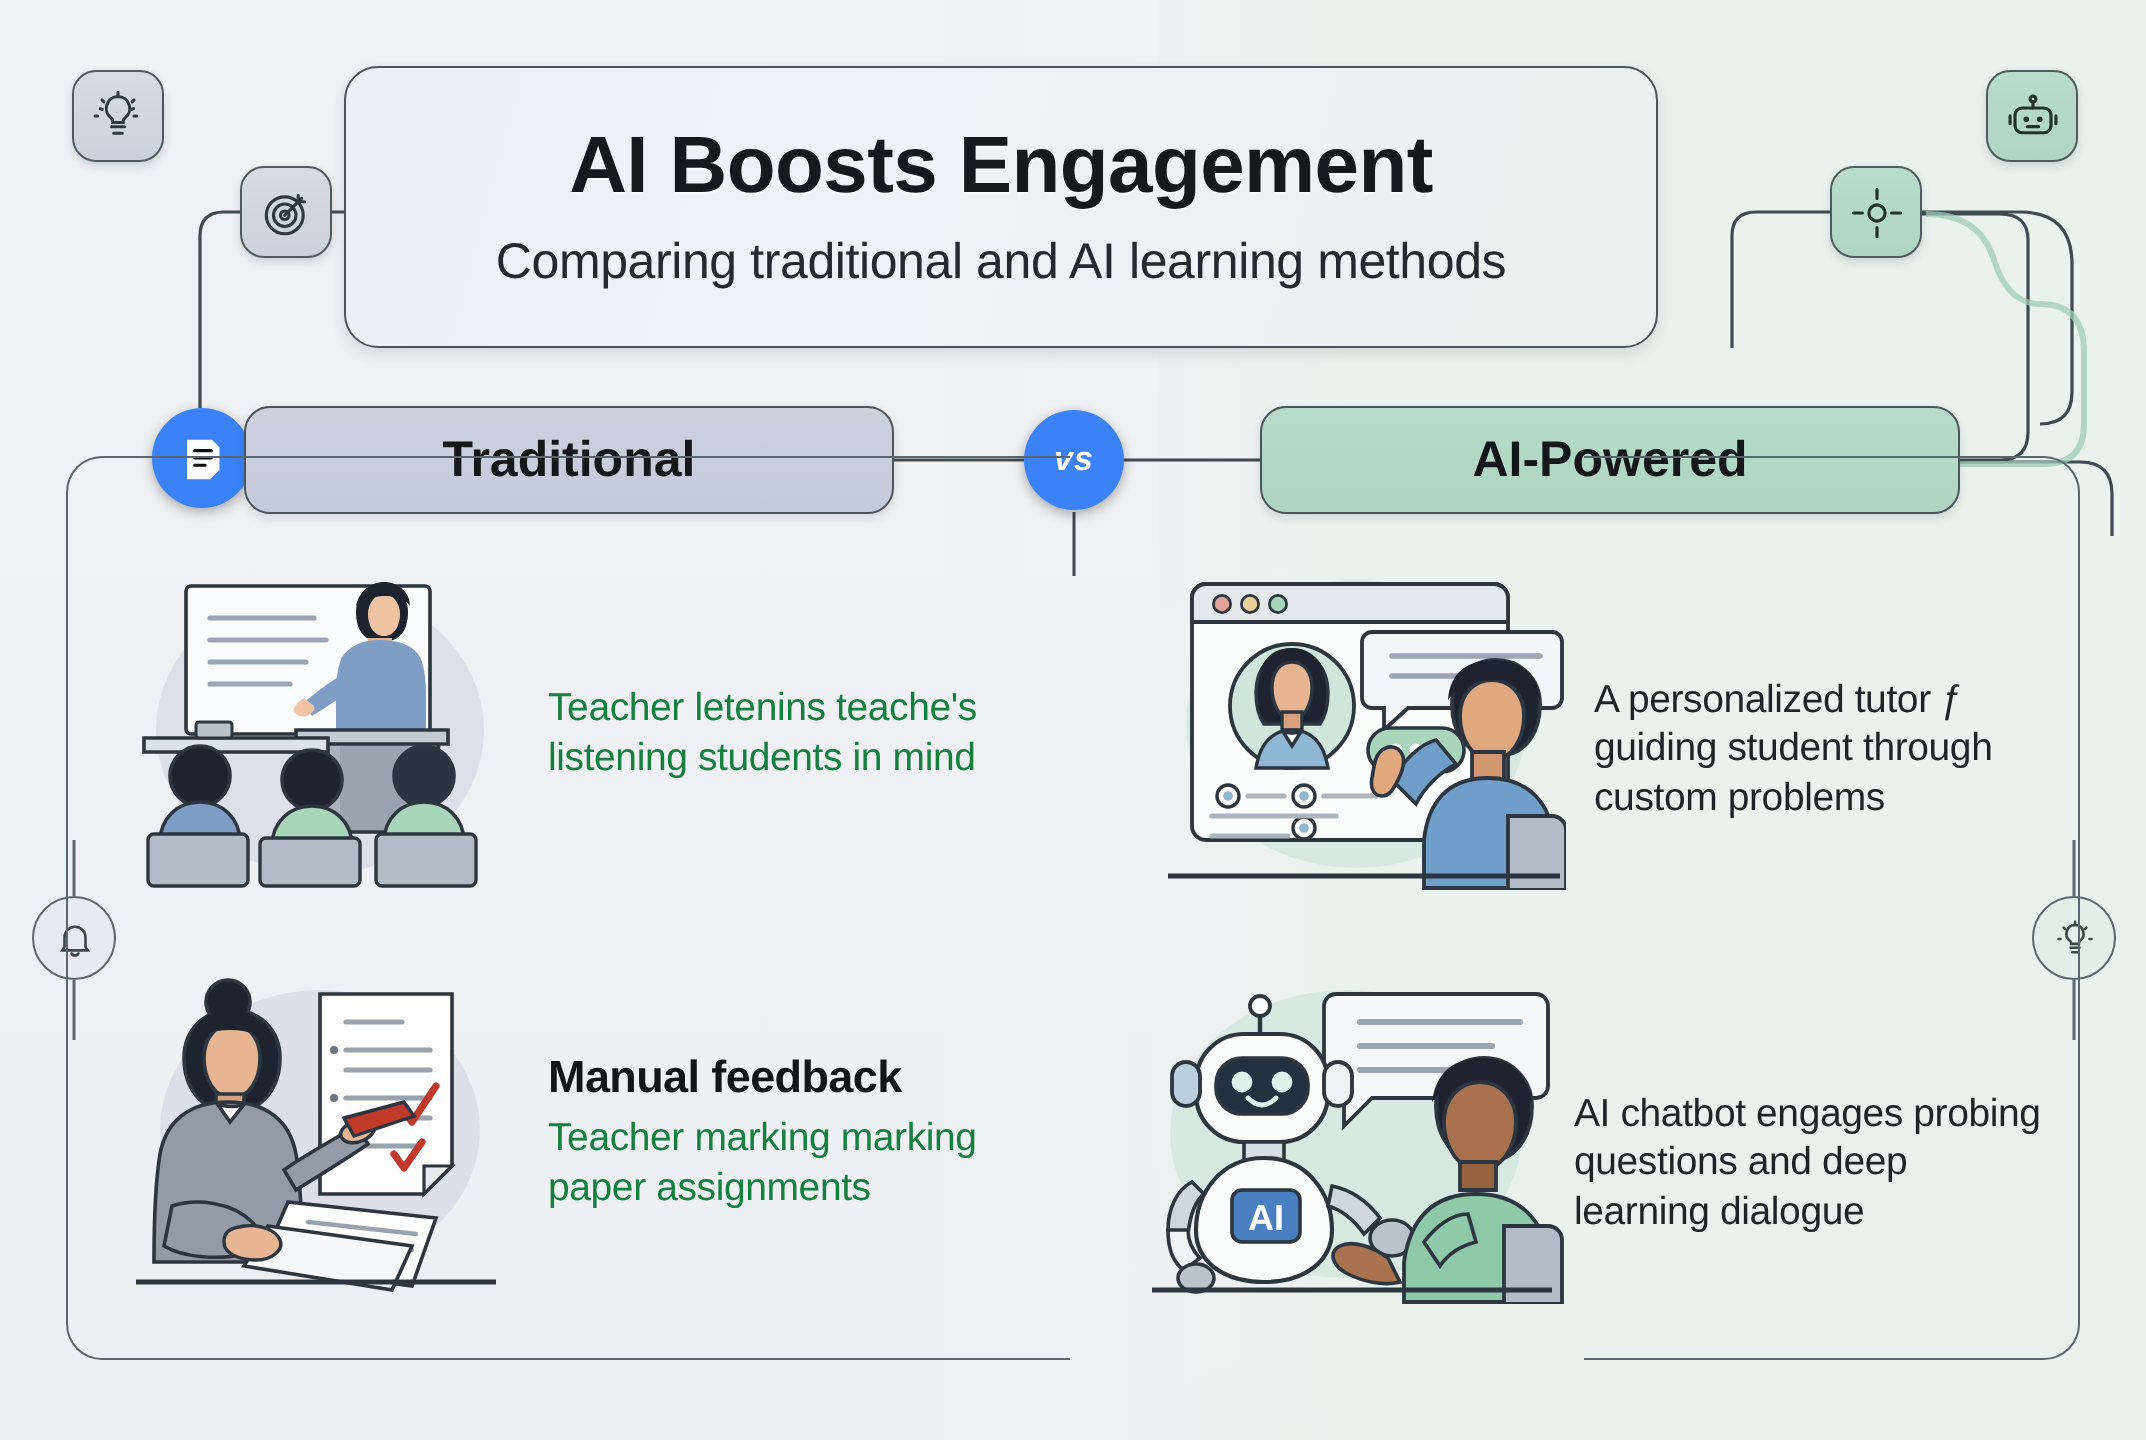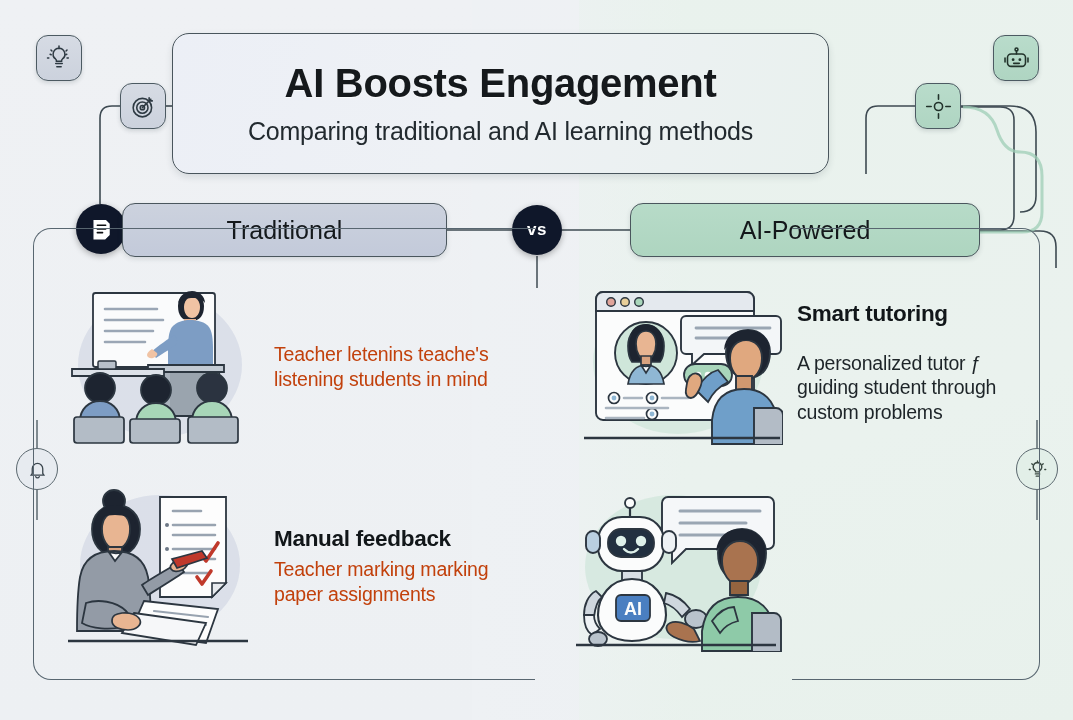--- a/index.html
+++ b/index.html
@@ -31,33 +31,34 @@
   .title-main {
     font-size:40px; font-weight:bold; color:#15191c; letter-spacing:-.3px;
     text-shadow:0 1px 1px rgba(255,255,255,.7);
   }
   .title-sub { font-size:25px; color:#222a2f; margin-top:11px; letter-spacing:-.2px; }
 
   
   .pill {
     position:absolute; height:54px; border:1.6px solid #4a565d; border-radius:13px;
     display:flex; align-items:center; justify-content:center;
-    font-size:25px; font-weight:normal; color:#14181b;
+    font-size:25px; font-weight:bold; color:#14181b;
     box-shadow:0 2px 5px rgba(40,55,65,.14);
   }
   .pill-left  { left:122px; top:203px; width:325px;
                 background:linear-gradient(180deg,#ccd2de 0%,#c3cada 100%); }
   .pill-right { left:630px; top:203px; width:350px;
                 background:linear-gradient(180deg,#b7dbc8 0%,#aed5c0 100%); }
 
   
   .badge-dark {
-    position:absolute; border-radius:50%; background:#0f172a;
+    position:absolute; border-radius:50%; background:#3b82f6;
     display:flex; align-items:center; justify-content:center;
     box-shadow:0 2px 6px rgba(0,0,0,.3);
+    font-style:italic;
   }
   .badge-doc { left:76px; top:204px; width:50px; height:50px; }
   .badge-vs  { left:512px; top:205px; width:50px; height:50px;
                color:#fff; font-size:17px; font-weight:bold; letter-spacing:.5px; }
 
   
   .sq-icon {
     position:absolute; width:46px; height:46px; border-radius:12px;
     border:1.5px solid #4c5a62; display:flex; align-items:center; justify-content:center;
     box-shadow:0 2px 4px rgba(40,55,65,.16);
@@ -94,21 +95,21 @@
   .row-l2 { left:60px;  top:485px; }
   .row-r1 { left:578px; top:280px; }
   .row-r2 { left:568px; top:487px; }
 
   .art { flex:0 0 auto; position:relative; }
   .art-l { width:200px; height:162px; }
   .art-r { width:205px; height:165px; }
 
   .txt { margin-left:14px; max-width:235px; }
   .txt-title { font-size:22.5px; font-weight:bold; color:#111619; letter-spacing:-.3px; }
-  .txt-body  { font-size:19.5px; color:#c2410c; line-height:1.24; margin-top:5px; letter-spacing:-.2px; }
+  .txt-body  { font-size:19.5px; color:#15803d; line-height:1.24; margin-top:5px; letter-spacing:-.2px; }
   .txt-r .txt-body { color:#1d2428;margin-top:24px; }
 </style>
 </head>
 <body>
 
 <div class="bg-left"></div>
 <div class="bg-right"></div>
 <div class="bg-fade"></div>
 
 <svg class="wires" viewBox="0 0 1073 720">
@@ -377,21 +378,20 @@
       </g>
 
       <path d="M118 110c6-10 14-18 22-20l10 12c-8 4-16 12-20 20z" fill="#6f9fc9" stroke="#2c3640" stroke-width="1.8"></path>
       <path d="M112 96c4-4 9-3 11 1s0 9-2 13-4 8-8 8-6-4-5-9 1-10 4-13z" fill="#e0a87f" stroke="#2c3640" stroke-width="1.8"></path>
 
       <path d="M176 128h22a7 7 0 0 1 7 7v30h-29z" fill="#b3bcc6" stroke="#2c3640" stroke-width="1.9"></path>
       <path d="M6 158h196" stroke="#2c3640" stroke-width="2.4"></path>
     </svg>
   </div>
   <div class="txt">
-    <div class="txt-title">Smart tutoring</div>
     <div class="txt-body">A personalized tutor ƒ guiding student through custom problems</div>
   </div>
 </div>
 
 <div class="row row-r2 txt-r">
   <div class="art art-r">
     <svg width="215" height="165" viewBox="0 0 215 165">
       <ellipse cx="105" cy="80" rx="88" ry="72" fill="#cfe6da" opacity=".7"></ellipse>
 
       <path d="M100 10h100a6 6 0 0 1 6 6v40a6 6 0 0 1-6 6h-82l-14 14V62h-4a6 6 0 0 1-6-6V16a6 6 0 0 1 6-6z" fill="#f5f7f9" stroke="#2c3640" stroke-width="1.9"></path>
@@ -431,14 +431,15 @@
       </g>
 
       <path d="M126 142c-8-6-18-9-24-6s-4 10 4 14 18 6 26 4z" fill="#a9734f" stroke="#2c3640" stroke-width="1.8"></path>
       <path d="M144 134c6-8 14-14 22-14l4 14c-8 2-14 6-18 12z" fill="#8ecaa8" stroke="#2c3640" stroke-width="1.8"></path>
 
       <path d="M184 126h22a7 7 0 0 1 7 7v32h-29z" fill="#b3bcc6" stroke="#2c3640" stroke-width="1.9"></path>
       <path d="M8 158h200" stroke="#2c3640" stroke-width="2.4"></path>
     </svg>
   </div>
   <div class="txt">
+    <div class="txt-body">AI chatbot engages probing questions and deep learning dialogue</div>
   </div>
 </div>
 
 </body></html>

